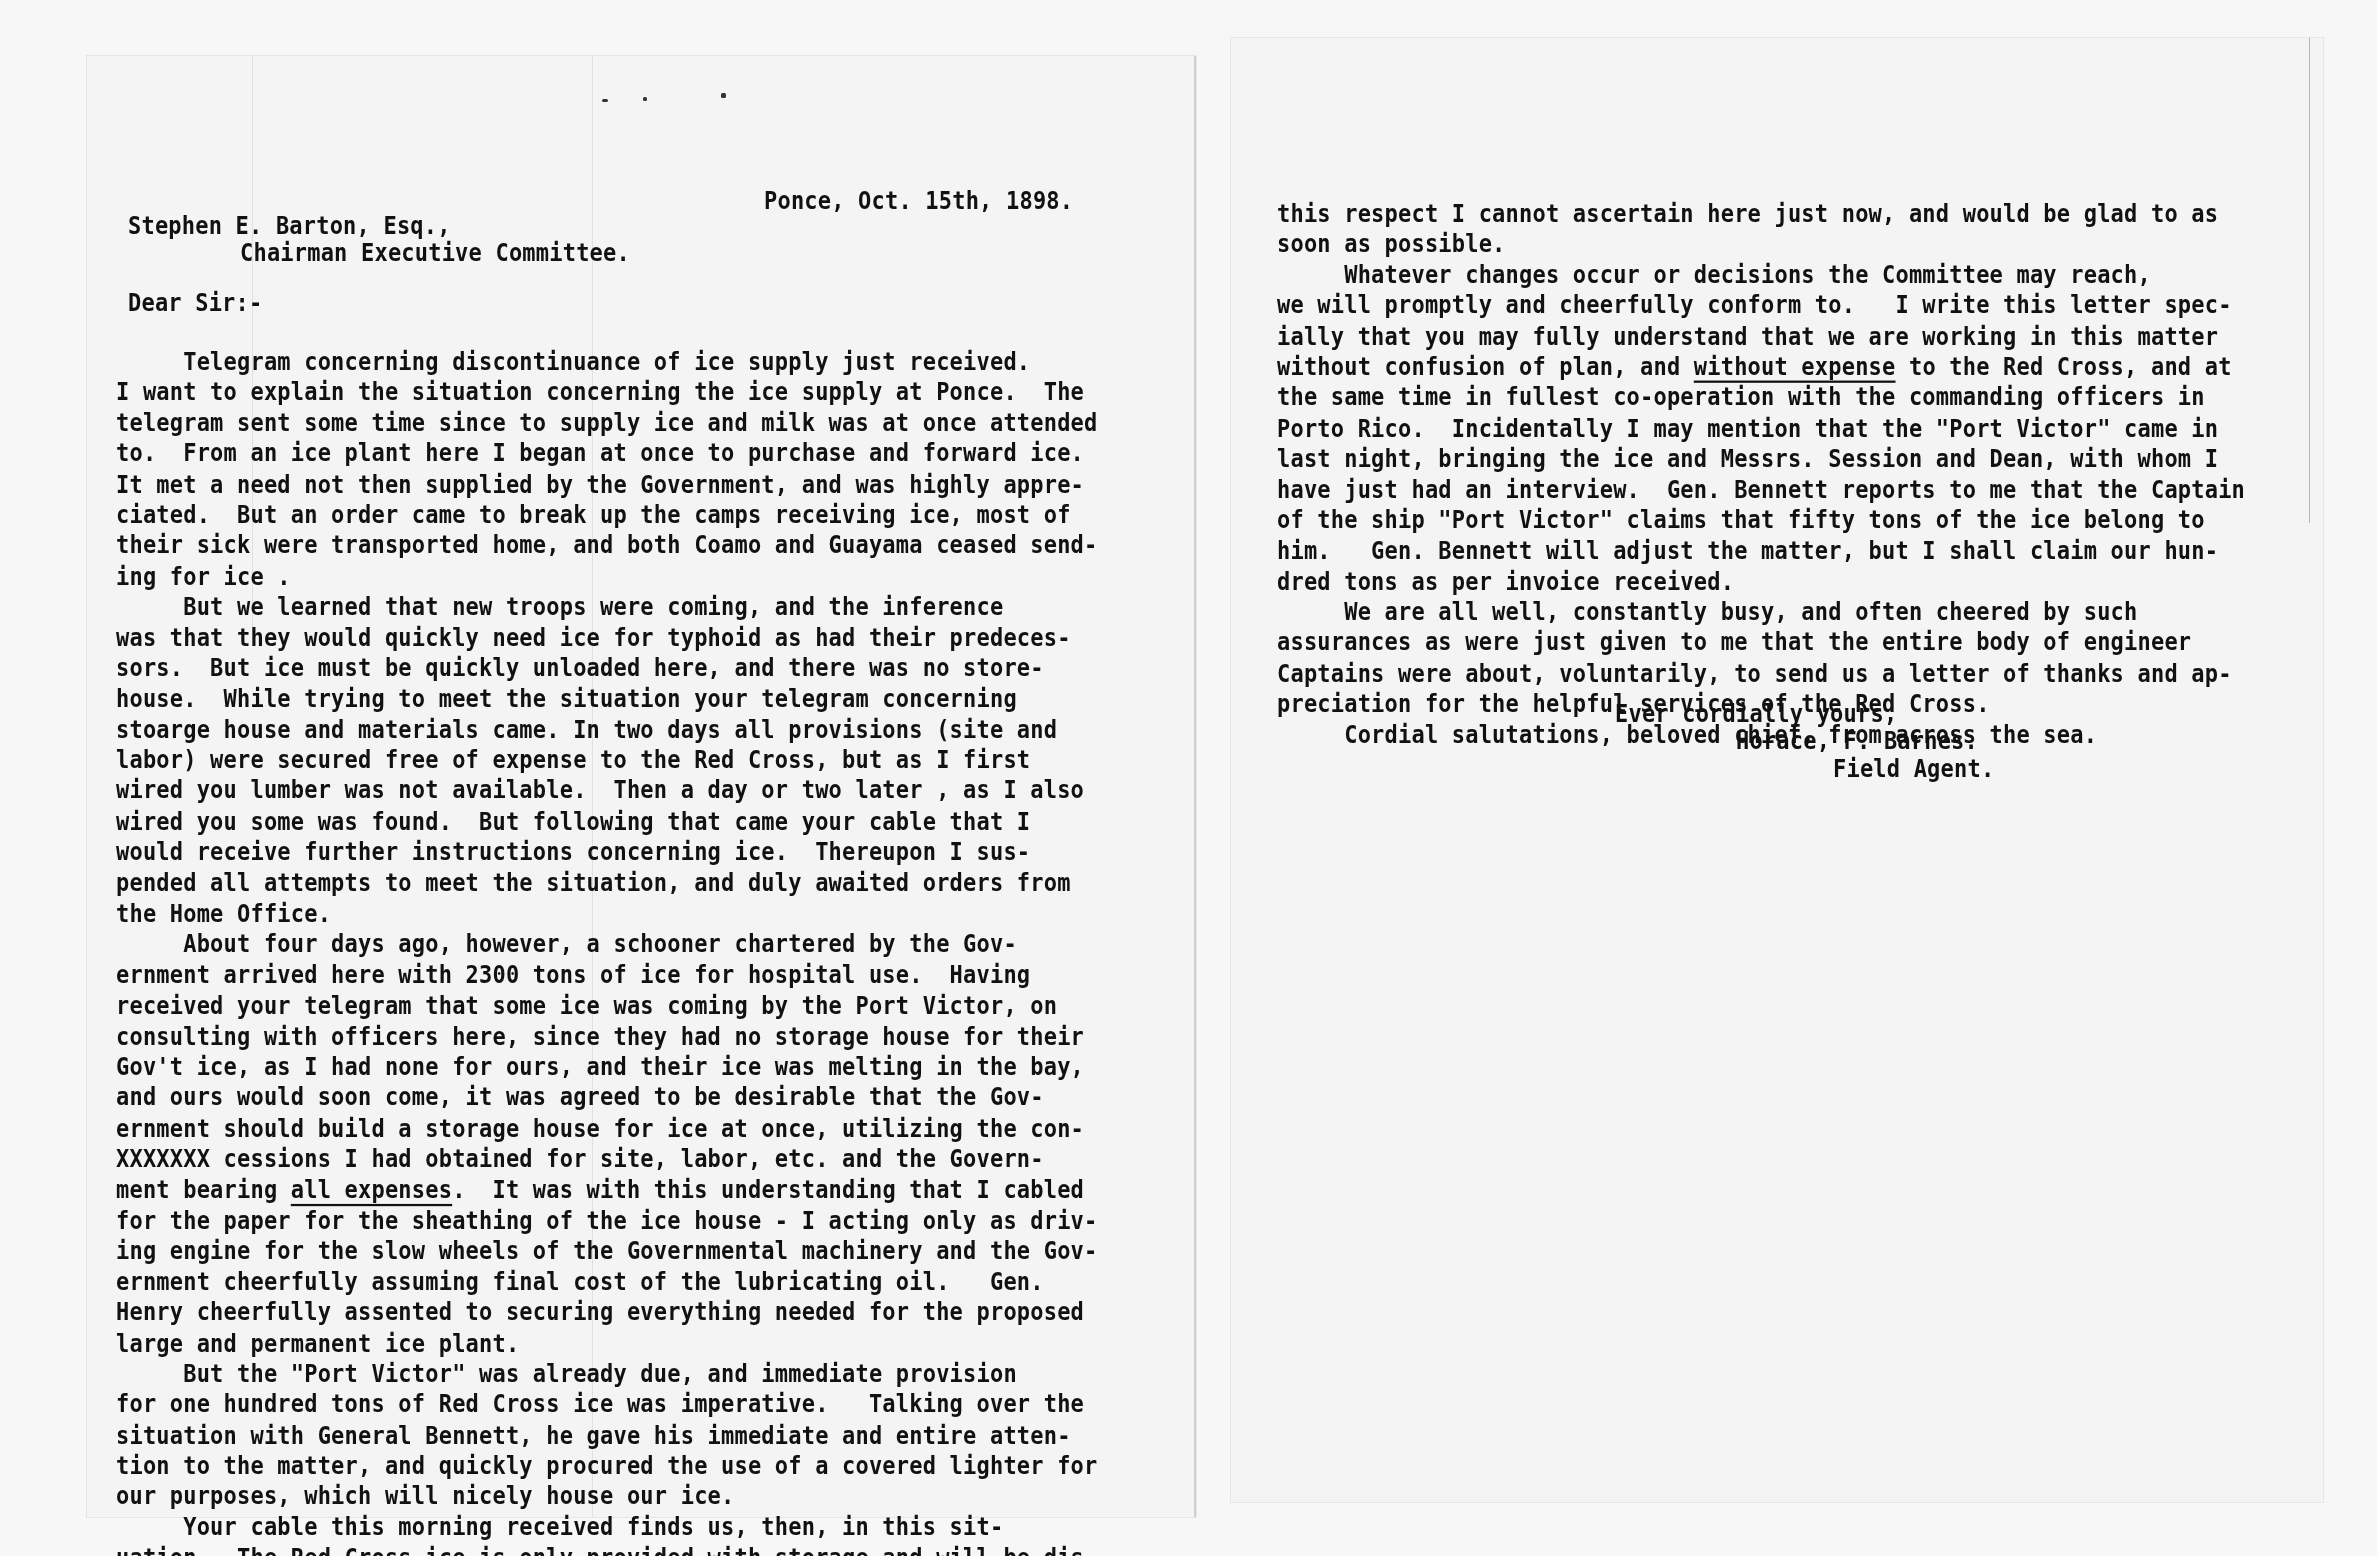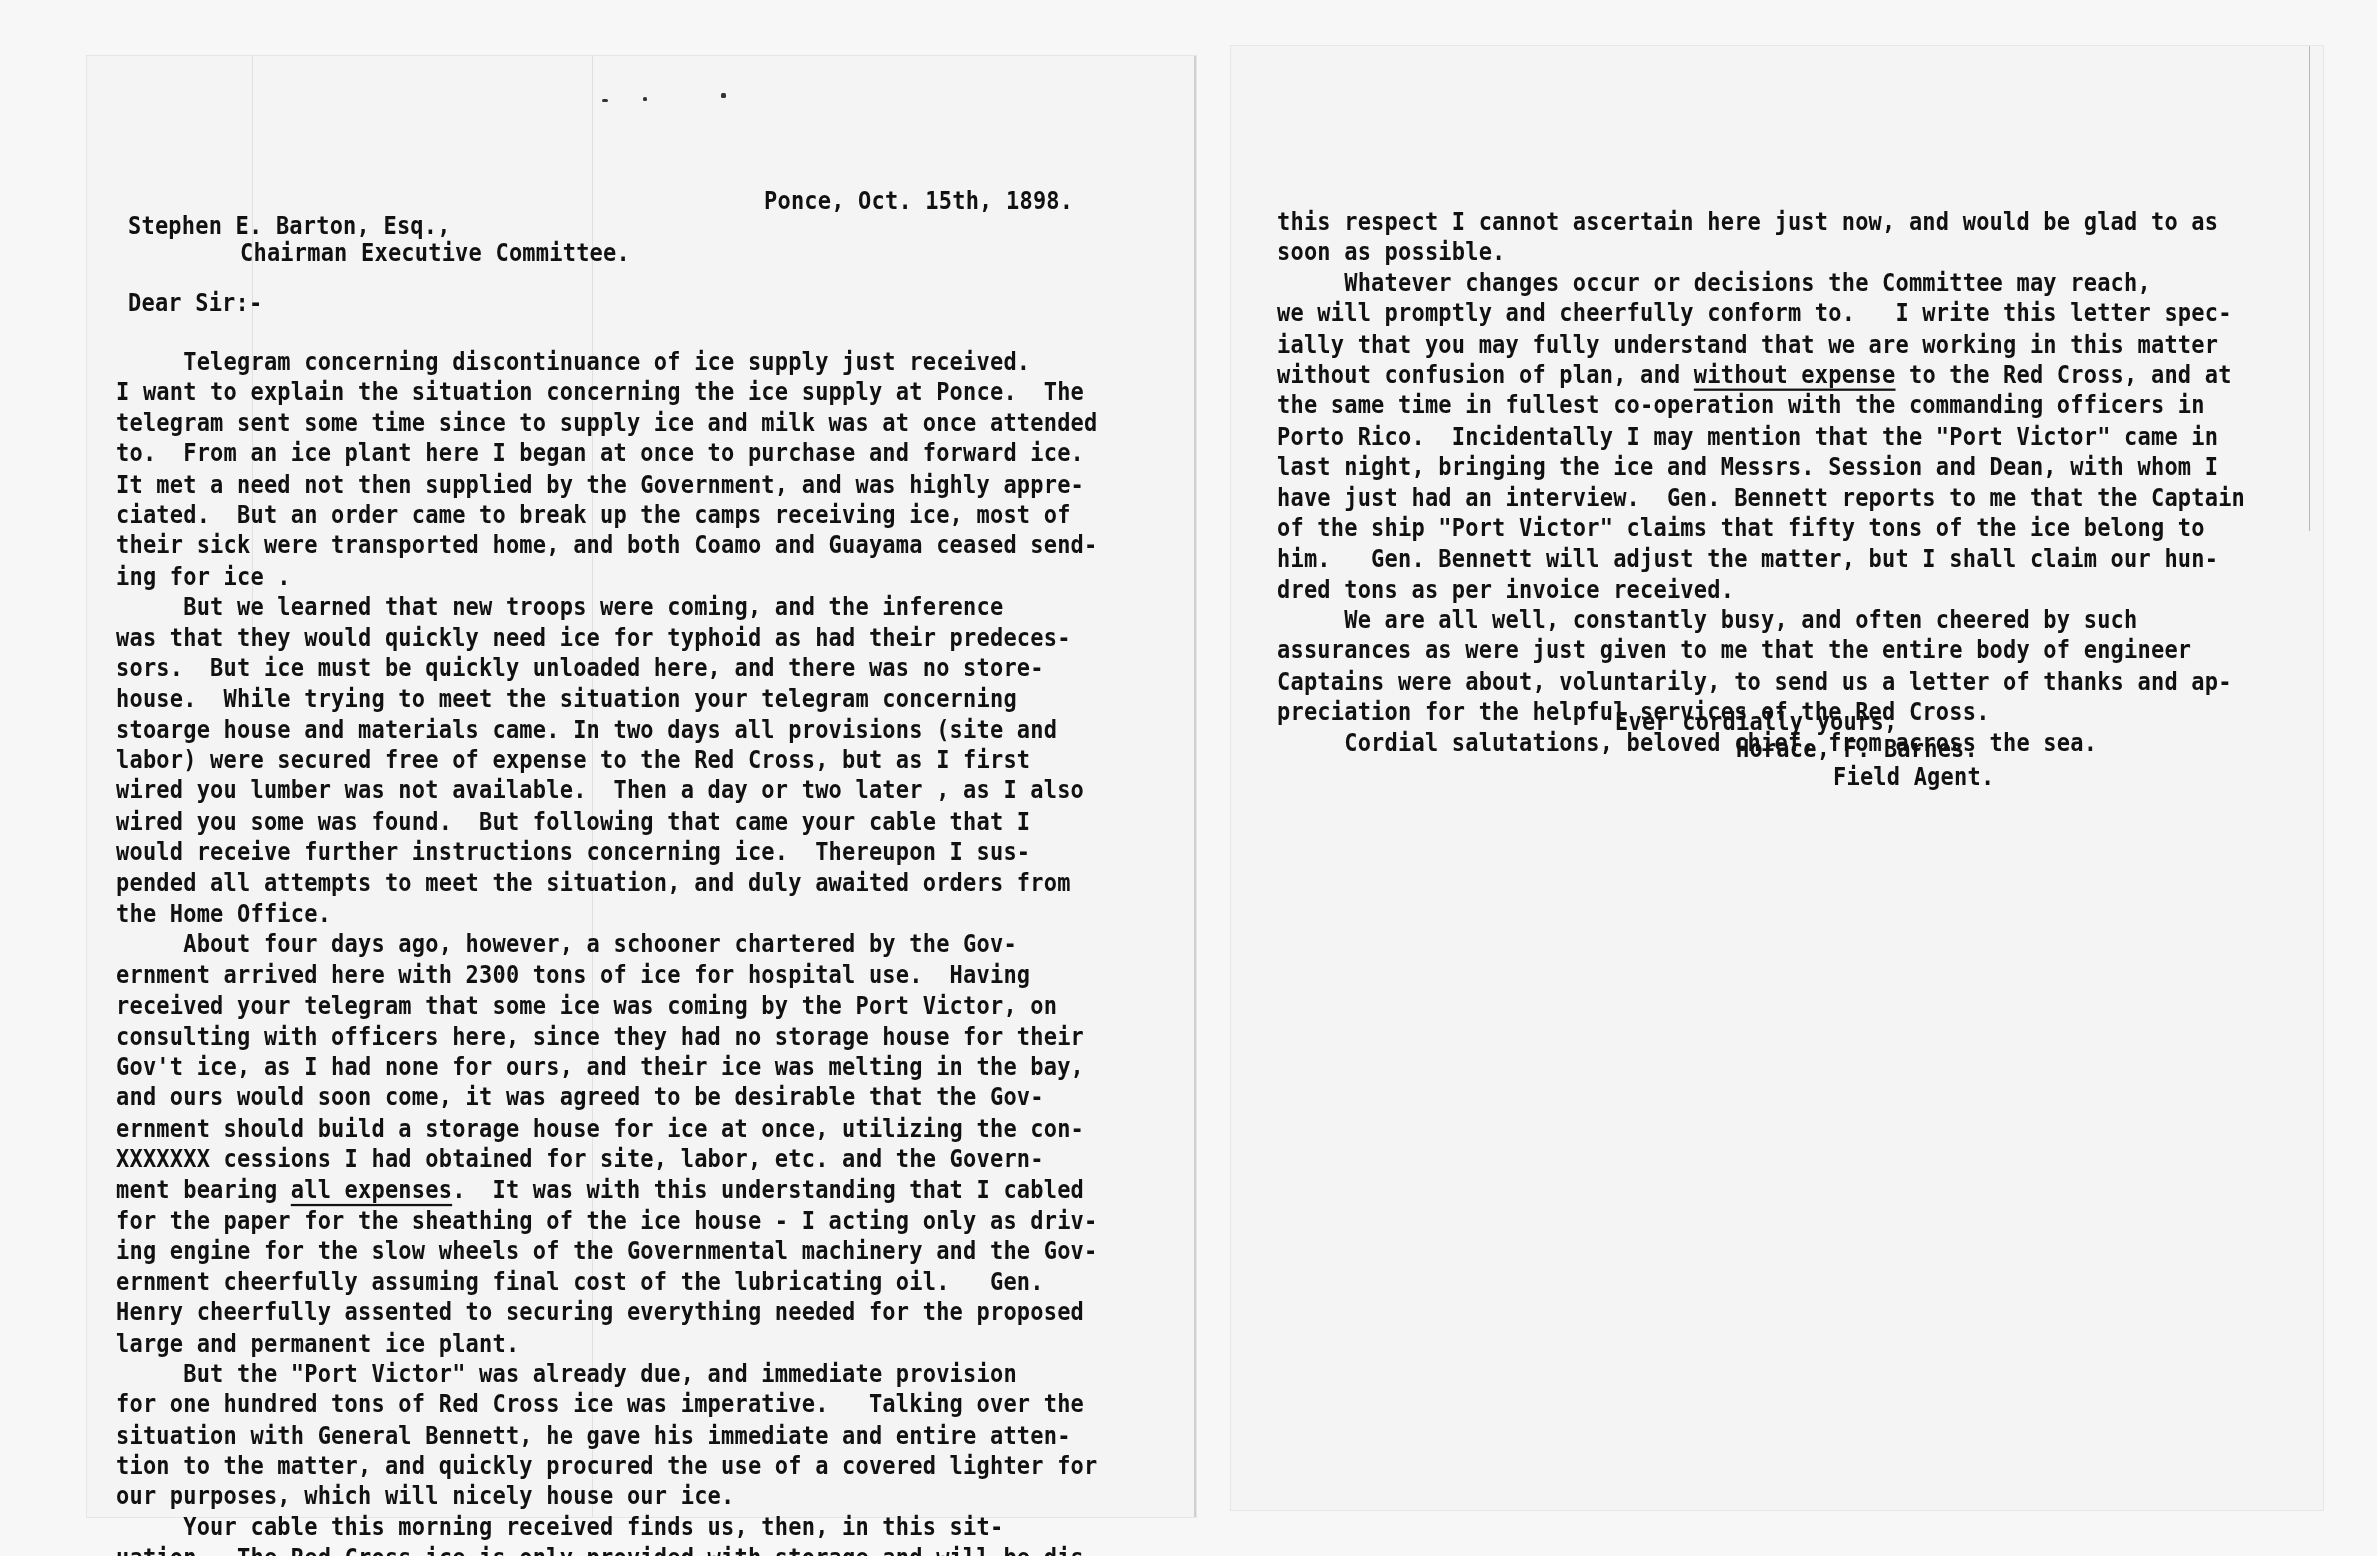--- a/index.html
+++ b/index.html
@@ -20,21 +20,21 @@
     }
     #page-left {
       left: 87px;
       top: 56px;
       width: 1107px;
       height: 1461px;
       border-right: 2.9px solid #d0d0d0;
     }
     #page-right {
       left: 1231px;
-      top: 46px;
+      top: 38px;
       width: 1092px;
       height: 1464px;
     }
     .type {
       position: absolute;
       font-family: "DejaVu Sans Mono", "Liberation Mono", monospace;
       font-weight: bold;
       color: #111;
       font-size: 22px;
       letter-spacing: 0.2px;

